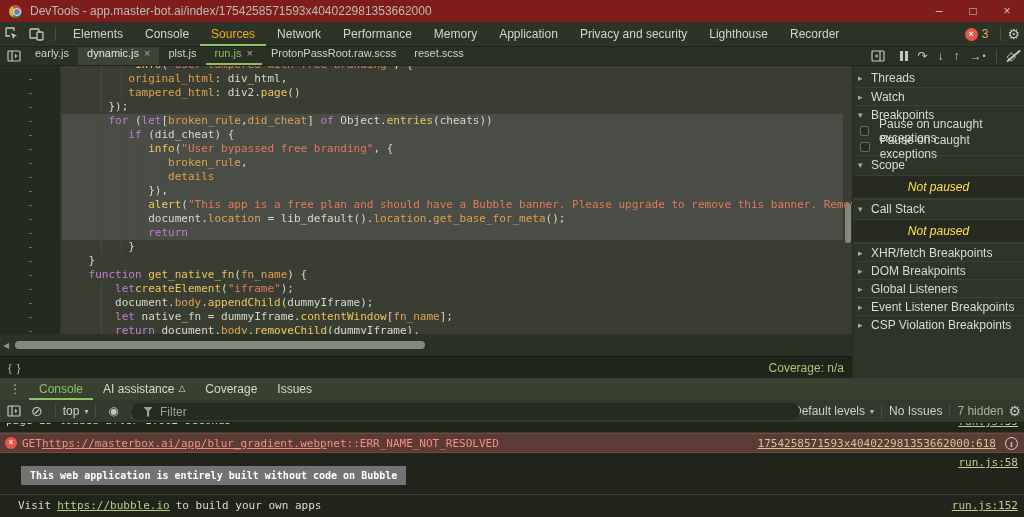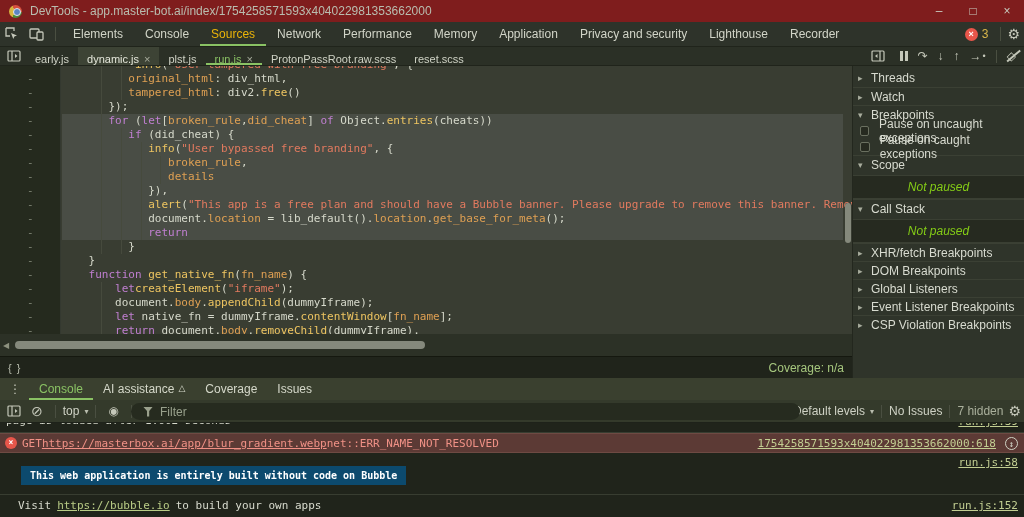--- a/index.html
+++ b/index.html
@@ -30,21 +30,21 @@
   .err-badge { display:flex; align-items:center; gap:4px; margin-right:6px; }
   .err-circle { width:13px; height:13px; border-radius:50%; background:#e8564a; color:#fff;
     font-size:9px; line-height:13px; text-align:center; font-weight:bold; }
   .err-count { color:#d9b64a; font-size:12px; }
   .gear { color:#c5c8ba; font-size:14px; }
 
   
   #srcbar { position:absolute; left:0; top:47px; width:1024px; height:19px; background:#2b3026;
     border-bottom:1px solid #20241b; display:flex; align-items:center; font-size:11px; color:#cfd2c5; }
   #filetabs { display:flex; height:100%; align-items:center; }
-  .ftab { height:100%; display:flex; align-items:flex-end; padding:0 9px; gap:5px; cursor:default; white-space:nowrap; }
+  .ftab { height:100%; display:flex; align-items:flex-start; padding:0 9px; gap:5px; cursor:default; white-space:nowrap; }
   .ftab.active { background:#3d4335; color:#e4e6da; }
   .ftab.highlight { color:#8ac264; box-shadow:inset 0 -2px 0 #8ac264; }
   .fclose { color:#a8ac9d; font-size:11px; }
   #srcbar-right { margin-left:auto; display:flex; align-items:center; gap:10px; margin-right:8px; color:#c5c8ba; }
   #srcbar-right .dbg-sep { width:1px; height:13px; background:#4a4f41; }
   .dbg-ic { font-size:12px; display:inline-flex; align-items:center; }
   .pause-icon { width:8px; height:10px; background:linear-gradient(to right,#c5c8ba 0 3px,transparent 3px 5px,#c5c8ba 5px 8px); }
   .stepdot::after { content:"•"; font-size:9px; margin-left:1px; }
   .deact-bp { position:relative; }
   .deact-bp::after { content:""; position:absolute; left:-2px; top:6px; width:17px; height:1.5px;
@@ -81,21 +81,21 @@
 
   
   #sidebar { position:absolute; left:852px; top:66px; width:172px; height:312px; background:#2f342a;
     border-left:1px solid #23271e; font-size:12px; color:#d8dbd0; padding-top:3px; }
   .sb-head { height:18px; display:flex; align-items:center; padding-left:5px; border-top:1px solid #3b4034; cursor:default; }
   .sb-head:first-child { border-top:none; }
   .sb-arrow { width:13px; color:#a9ad9e; font-size:9px; }
   .sb-child { height:16px; display:flex; align-items:center; padding-left:7px; gap:10px; }
   .cbx { width:10px; height:10px; border:1px solid #6a7060; border-radius:2px; background:#262a20; }
   .sb-msg { height:24px; margin-top:2px; background:#262a20; border-top:1px solid #3a3f33; border-bottom:1px solid #3a3f33;
-    color:#84cc16; font-style:italic; display:flex; align-items:center; justify-content:center; }
+    color:#fde047; font-style:italic; display:flex; align-items:center; justify-content:center; }
 
   
   #drawer { position:absolute; left:0; top:378px; width:1024px; height:139px; }
   #dtabs { height:22px; background:#3a402f; display:flex; align-items:center; font-size:12px; color:#d5d8ca; }
   .kebab { color:#c5c8ba; margin:0 8px 0 9px; font-size:12px; }
   .dtab { height:100%; display:flex; align-items:center; padding:0 10px; gap:4px; cursor:default; }
   .dtab.active { color:#8ac264; box-shadow:inset 0 -2px 0 #8ac264; }
   .ai-ic { font-size:9px; position:relative; top:-1px; }
 
   #dtoolbar { height:23px; background:#343a2b; border-bottom:1px solid #1e221a; display:flex; align-items:center;
@@ -119,21 +119,21 @@
   #crow2 { height:20px; background:#5c3a35; border-top:1px solid #6e4a43; border-bottom:1px solid #6e4a43;
     display:flex; align-items:center; color:#f09186; }
   .err-ic { width:12px; height:12px; border-radius:50%; background:#e8564a; color:#fff; font-size:8px;
     line-height:12px; text-align:center; font-weight:bold; margin:0 5px 0 5px; flex:none; }
   #crow2 a.msg-link { color:#f09186; text-decoration:underline; cursor:pointer; }
   #crow2 .srclink { position:static; margin-left:auto; margin-right:4px; }
   .init-ic { width:13px; height:13px; border:1px solid #cfd2c4; border-radius:50%; color:#cfd2c4;
     font-size:9px; line-height:12px; text-align:center; margin:0 6px 0 5px; flex:none; }
   #crow3 { height:42px; }
   #crow3 .srclink { top:3px; }
-  .bubble-banner { position:absolute; left:21px; top:13px; background:#0c4a6e; color:#ffffff;
+  .bubble-banner { position:absolute; left:21px; top:13px; background:#737373; color:#ffffff;
     font-weight:bold; font-size:10px; padding:4px 9px; white-space:nowrap; }
   #crow4 { height:21px; border-bottom:none; display:flex; align-items:center; padding-left:18px; }
   #crow4 a.msg-link { color:#b9cc86; text-decoration:underline; cursor:pointer; margin:0 6px; }
   #crow4 .srclink { top:4px; }
 
   svg { display:block; }
 </style>
 </head>
 <body>
 
@@ -233,21 +233,21 @@
       <span class="dbg-sep"></span>
       <span class="dbg-ic deact-bp">◇</span>
     </div>
   </div>
 
   <div id="code">
     <div id="gutterbg"></div>
     <div id="lines">
         <div class="line clip-top"><span class="dash">-</span><span class="codebody"><span class="ind" style="width: 8ch;"></span><span class="tk-fn">info</span><span class="tk-pl">(</span><span class="tk-str">"User tampered with free branding"</span><span class="tk-pl">, {</span></span></div>
         <div class="line"><span class="dash">-</span><span class="codebody"><span class="ind" style="width: 7ch;"></span><span class="tk-prop">original_html</span><span class="tk-pl">: div_html,</span></span></div>
-        <div class="line"><span class="dash">-</span><span class="codebody"><span class="ind" style="width: 7ch;"></span><span class="tk-prop">tampered_html</span><span class="tk-pl">: div2.</span><span class="tk-fn">free</span><span class="tk-pl">()</span></span></div>
+        <div class="line"><span class="dash">-</span><span class="codebody"><span class="ind" style="width: 7ch;"></span><span class="tk-prop">tampered_html</span><span class="tk-pl">: div2.</span><span class="tk-fn">page</span><span class="tk-pl">()</span></span></div>
         <div class="line"><span class="dash">-</span><span class="codebody"><span class="ind" style="width: 4ch;"></span><span class="tk-pl">});</span></span></div>
         <div class="line sel"><span class="dash">-</span><span class="codebody"><span class="ind" style="width: 4ch;"></span><span class="tk-kw">for</span><span class="tk-pl"> (</span><span class="tk-kw">let</span><span class="tk-pl">[</span><span class="tk-prop">broken_rule</span><span class="tk-pl">,</span><span class="tk-prop">did_cheat</span><span class="tk-pl">] </span><span class="tk-kw">of</span><span class="tk-pl"> Object.</span><span class="tk-fn">entries</span><span class="tk-pl">(cheats))</span></span></div>
         <div class="line sel"><span class="dash">-</span><span class="codebody"><span class="ind" style="width: 7ch;"></span><span class="tk-kw">if</span><span class="tk-pl"> (did_cheat) {</span></span></div>
         <div class="line sel"><span class="dash">-</span><span class="codebody"><span class="ind" style="width: 10ch;"></span><span class="tk-fn">info</span><span class="tk-pl">(</span><span class="tk-str">"User bypassed free branding"</span><span class="tk-pl">, {</span></span></div>
         <div class="line sel"><span class="dash">-</span><span class="codebody"><span class="ind" style="width: 13ch;"></span><span class="tk-prop">broken_rule</span><span class="tk-pl">,</span></span></div>
         <div class="line sel"><span class="dash">-</span><span class="codebody"><span class="ind" style="width: 13ch;"></span><span class="tk-prop">details</span></span></div>
         <div class="line sel"><span class="dash">-</span><span class="codebody"><span class="ind" style="width: 10ch;"></span><span class="tk-pl">}),</span></span></div>
         <div class="line sel"><span class="dash">-</span><span class="codebody"><span class="ind" style="width: 10ch;"></span><span class="tk-fn">alert</span><span class="tk-pl">(</span><span class="tk-str">"This app is a free plan and should have a Bubble banner. Please upgrade to remove this banner. Removing or altering th</span></span></div>
         <div class="line sel"><span class="dash">-</span><span class="codebody"><span class="ind" style="width: 10ch;"></span><span class="tk-pl">document.</span><span class="tk-prop">location</span><span class="tk-pl"> = lib_default().</span><span class="tk-prop">location</span><span class="tk-pl">.</span><span class="tk-prop">get_base_for_meta</span><span class="tk-pl">();</span></span></div>
         <div class="line sel"><span class="dash">-</span><span class="codebody"><span class="ind" style="width: 10ch;"></span><span class="tk-kw">return</span></span></div>

